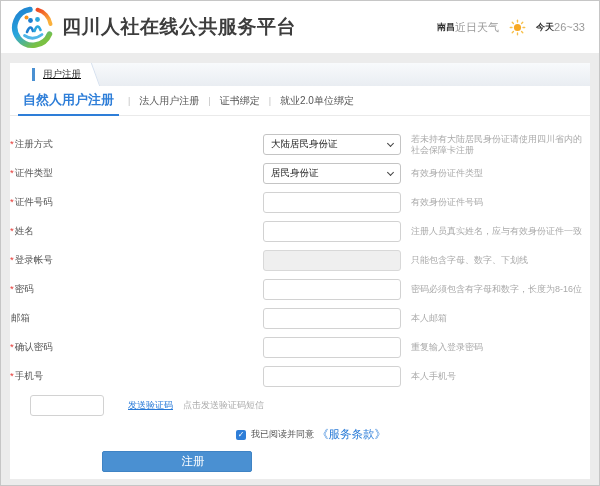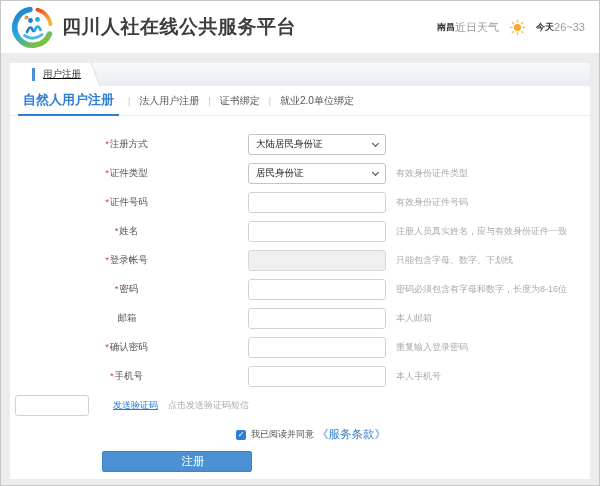--- a/index.html
+++ b/index.html
@@ -30,23 +30,23 @@
 
   .tabs { display:flex; align-items:center; height:30px; border-bottom:1px solid #eaeaea;padding-left:8px; }
   .tab-active { font-size:13px; color:#2e7ed8; font-weight:600; height:29px; display:flex; align-items:center;
       border-bottom:2px solid #2e7ed8; margin-bottom:-1px; padding:0 5px; cursor:pointer; }
   .tab { font-size:10px; color:#555; cursor:pointer; }
   .tab-sep { font-size:9px; color:#c2c2c2; margin:0 9px; }
 
   
   .form { padding-top:14px; }
   .frow { display:flex; align-items:center; height:29px; }
-  .flabel { width:233px; text-align:center; font-size:9.5px; color:#555; flex:0 0 auto; }
+  .flabel { width:233px; text-align:left; font-size:9.5px; color:#555; flex:0 0 auto; }
   .req { color:#e53935; margin-right:1px; font-size:9.5px; }
-  .ctrl { margin-left:5px; flex:0 0 auto; display:flex; align-items:center; }
+  .ctrl { margin-left:20px; flex:0 0 auto; display:flex; align-items:center; }
   .fselect { width:138px; height:21px; border:1px solid #c4c4c4; border-radius:3px; background:#fff;
       display:flex; align-items:center; justify-content:space-between; padding:0 7px; font-size:9.5px; color:#222; cursor:pointer; }
   .chev { width:5px; height:5px; border-left:1.4px solid #444; border-bottom:1.4px solid #444;
       transform:rotate(-45deg); margin-top:-2px; }
   .finput { width:138px; height:21px; border:1px solid #d2d2d2; border-radius:3px; background:#fff;
       font-size:9.5px; padding:0 6px; font-family:inherit; }
   .finput:disabled { background:#efefef; border-color:#d8d8d8; }
   .finput.short { width:74px; }
   .send-link { font-size:9px; color:#2779d8; text-decoration:underline; margin-left:24px; cursor:pointer; }
   .fhint { margin-left:10px; width:202px; font-size:9px; color:#aaa; line-height:11px; }
@@ -137,20 +137,21 @@
     <div class="form">
 
       <div class="frow">
         <div class="flabel"><span class="req">*</span><span>注册方式</span></div>
         <div class="ctrl">
             <div class="fselect">
               <span>大陆居民身份证</span>
               <span class="chev"></span>
             </div>
           </div>
+        <div class="fhint">若未持有大陆居民身份证请使用四川省内的社会保障卡注册</div>
       </div>
 
       <div class="frow">
         <div class="flabel"><span class="req">*</span><span>证件类型</span></div>
         <div class="ctrl">
             <div class="fselect">
               <span>居民身份证</span>
               <span class="chev"></span>
             </div>
           </div>

